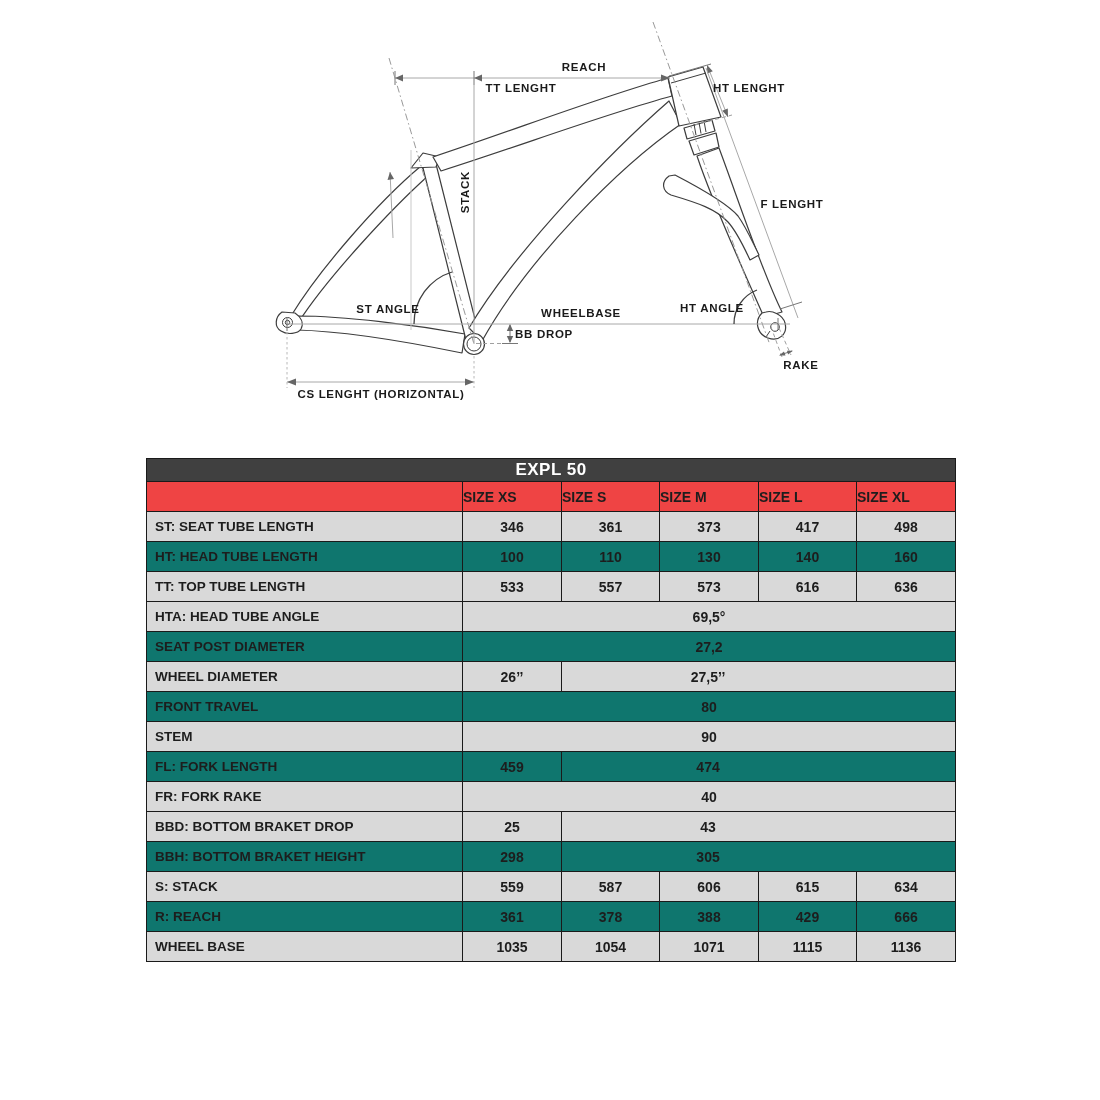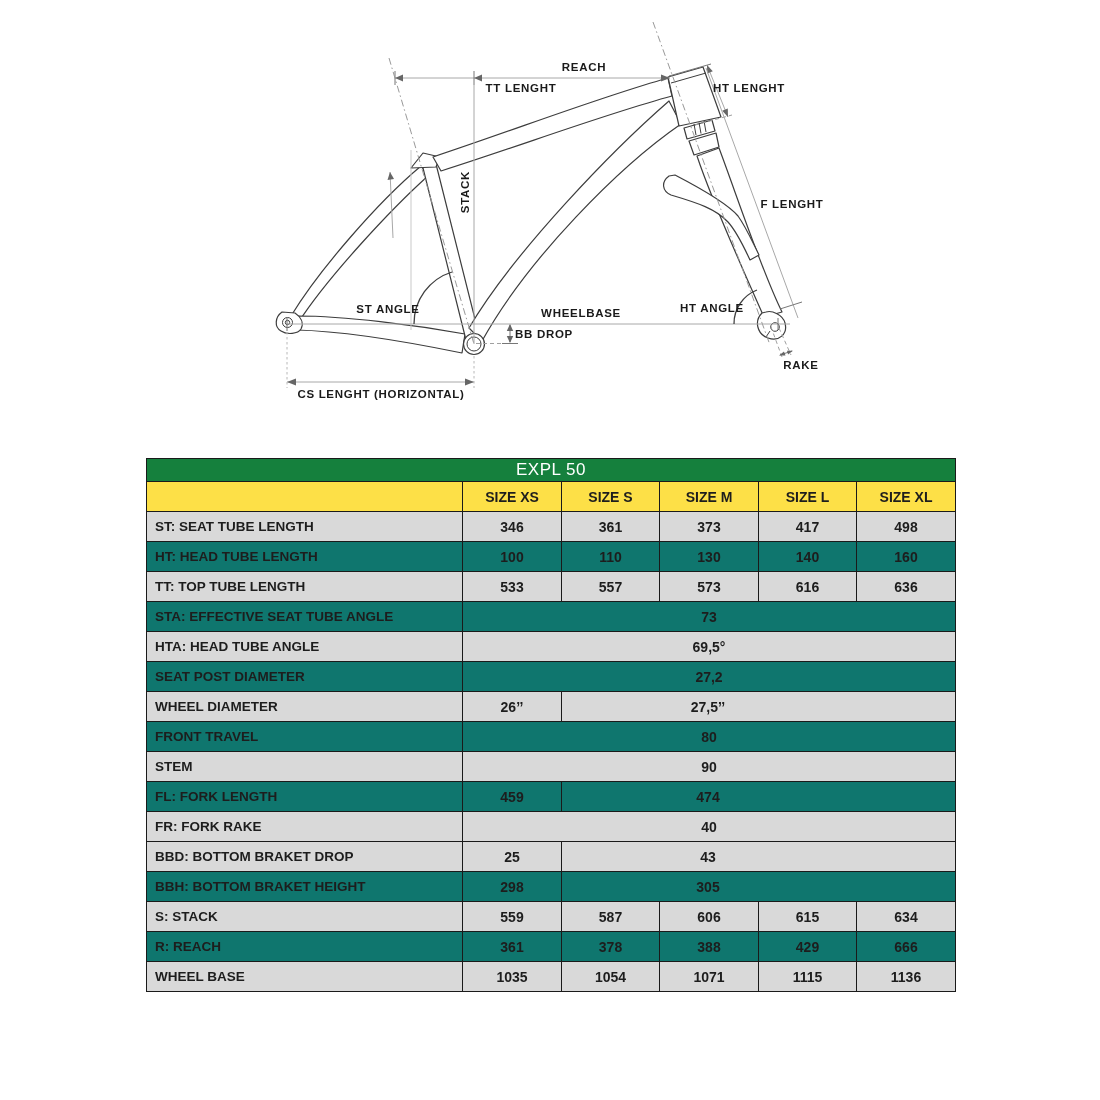--- a/index.html
+++ b/index.html
@@ -25,25 +25,25 @@
   }
   
   #spec-table{
     position:absolute;left:146px;top:458px;width:809px;
     border-collapse:collapse;table-layout:fixed;
   }
   #spec-table td,#spec-table th{
     border:1.5px solid #1a1a1a;padding:0;overflow:hidden;white-space:nowrap;
   }
   #spec-table th.title{
-    background:#15803d;color:#ffffff;height:22px;font-size:17px;
-    font-weight:normal;text-align:center;letter-spacing:.5px;
+    background:#404040;color:#ffffff;height:22px;font-size:17px;
+    font-weight:bold;text-align:center;letter-spacing:.5px;
   }
   #spec-table .head td{
-    height:29px;font-size:14px;font-weight:bold;text-align:center;background:#fde047;
+    height:29px;font-size:14px;font-weight:bold;text-align:left;background:#ef4444;
   }
   #spec-table tbody td{height:29px;font-size:14px;}
   #spec-table td.lbl{text-align:left;padding-left:8px;font-size:13.5px;}
   #spec-table td.lbl b{font-weight:bold;}
   #spec-table td.lbl span{font-weight:bold;}
   #spec-table td.val{text-align:center;font-weight:bold;margin-left:19px;}
   #spec-table td.pr{padding-right:101px;}
   #spec-table tr.shade td{background:#d9d9d9;}
   #spec-table tr.plain td{background:#0f766e;}
 </style>
@@ -193,24 +193,20 @@
       <td class="val">160</td>
     </tr>
     <tr class="shade">
       <td class="lbl"><b>TT: </b><span>TOP TUBE LENGTH</span></td>
       <td class="val">533</td>
       <td class="val">557</td>
       <td class="val">573</td>
       <td class="val">616</td>
       <td class="val">636</td>
     </tr>
-    <tr class="plain">
-      <td class="lbl"><b>STA: </b><span>EFFECTIVE SEAT TUBE ANGLE</span></td>
-      <td class="val" colspan="5">73</td>
-    </tr>
     <tr class="shade">
       <td class="lbl"><b>HTA: </b><span>HEAD TUBE ANGLE</span></td>
       <td class="val" colspan="5">69,5°</td>
     </tr>
     <tr class="plain">
       <td class="lbl"><b>SEAT POST DIAMETER</b><span></span></td>
       <td class="val" colspan="5">27,2</td>
     </tr>
     <tr class="shade">
       <td class="lbl"><b>WHEEL DIAMETER</b><span></span></td>

